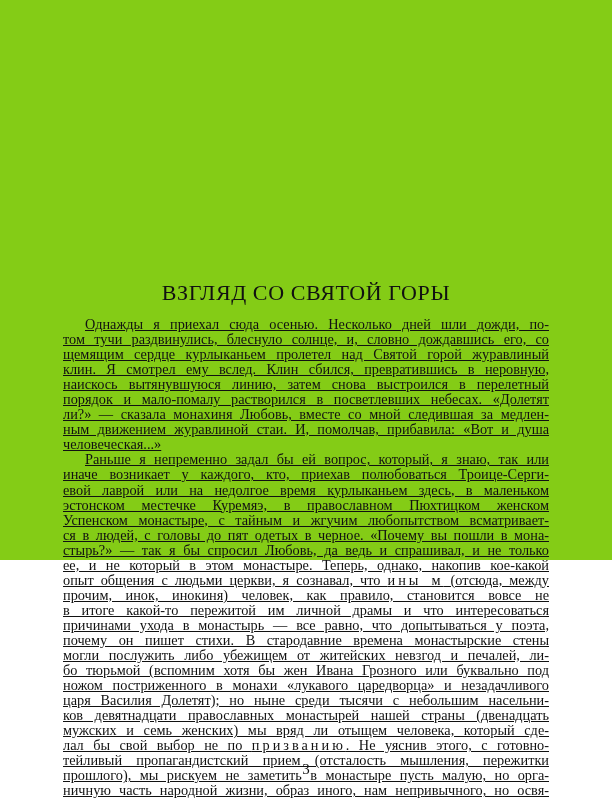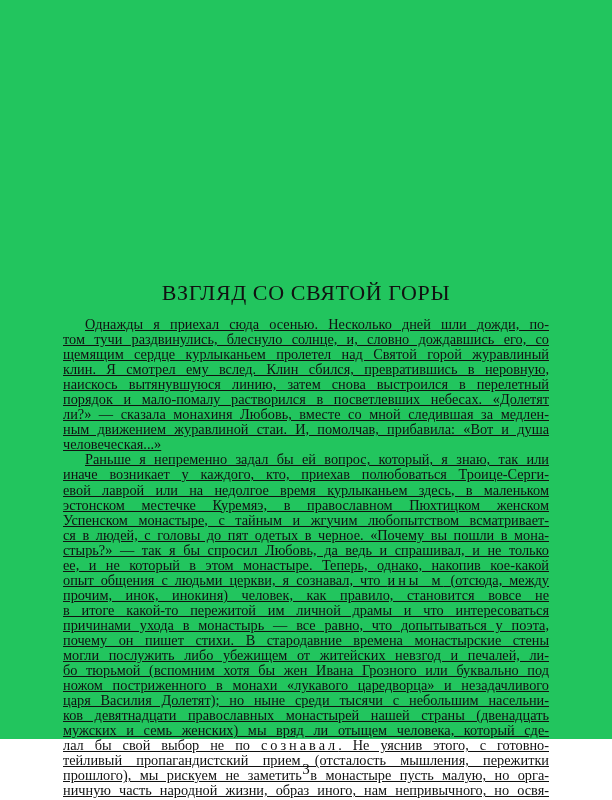--- a/index.html
+++ b/index.html
@@ -11,22 +11,22 @@
       width: 612px;
       height: 800px;
       position: relative;
       overflow: hidden;
       font-family: "Liberation Serif", "DejaVu Serif", serif;
       color: #111111;
     }
     .page {
       position: absolute;
       left: 0; top: 0;
-      width: 612px; height: 739px;
-      background: #22c55e;
+      width: 612px; height: 560px;
+      background: #84cc16;
     }
     .chapter-title {
       position: absolute;
       left: 0;
       width: 612px;
       top: 279px;
       text-align: center;
       font-size: 22px;
       letter-spacing: 0.6px;
       line-height: 28px;
@@ -100,20 +100,20 @@
     <span class="line">прочим, инок, инокиня) человек, как правило, становится вовсе не</span>
     <span class="line">в итоге какой-то пережитой им личной драмы и что интересоваться</span>
     <span class="line">причинами ухода в монастырь — все равно, что допытываться у поэта,</span>
     <span class="line">почему он пишет стихи. В стародавние времена монастырские стены</span>
     <span class="line">могли послужить либо убежищем от житейских невзгод и печалей, ли-</span>
     <span class="line">бо тюрьмой (вспомним хотя бы жен Ивана Грозного или буквально под</span>
     <span class="line">ножом постриженного в монахи «лукавого царедворца» и незадачливого</span>
     <span class="line">царя Василия Долетят); но ныне среди тысячи с небольшим насельни-</span>
     <span class="line">ков девятнадцати православных монастырей нашей страны (двенадцать</span>
     <span class="line">мужских и семь женских) мы вряд ли отыщем человека, который сде-</span>
-    <span class="line"><span>лал бы свой выбор не по </span><span class="spaced">сознавал</span><span>. Не уяснив этого, с готовно-</span></span>
+    <span class="line"><span>лал бы свой выбор не по </span><span class="spaced">призванию</span><span>. Не уяснив этого, с готовно-</span></span>
     <span class="line">тейливый пропагандистский прием (отсталость мышления, пережитки</span>
     <span class="line">прошлого), мы рискуем не заметить в монастыре пусть малую, но орга-</span>
     <span class="line">ничную часть народной жизни, образ иного, нам непривычного, но освя-</span>
   </div>
 
   <div class="page-number">3</div>
 </div>
 
 </body></html>

